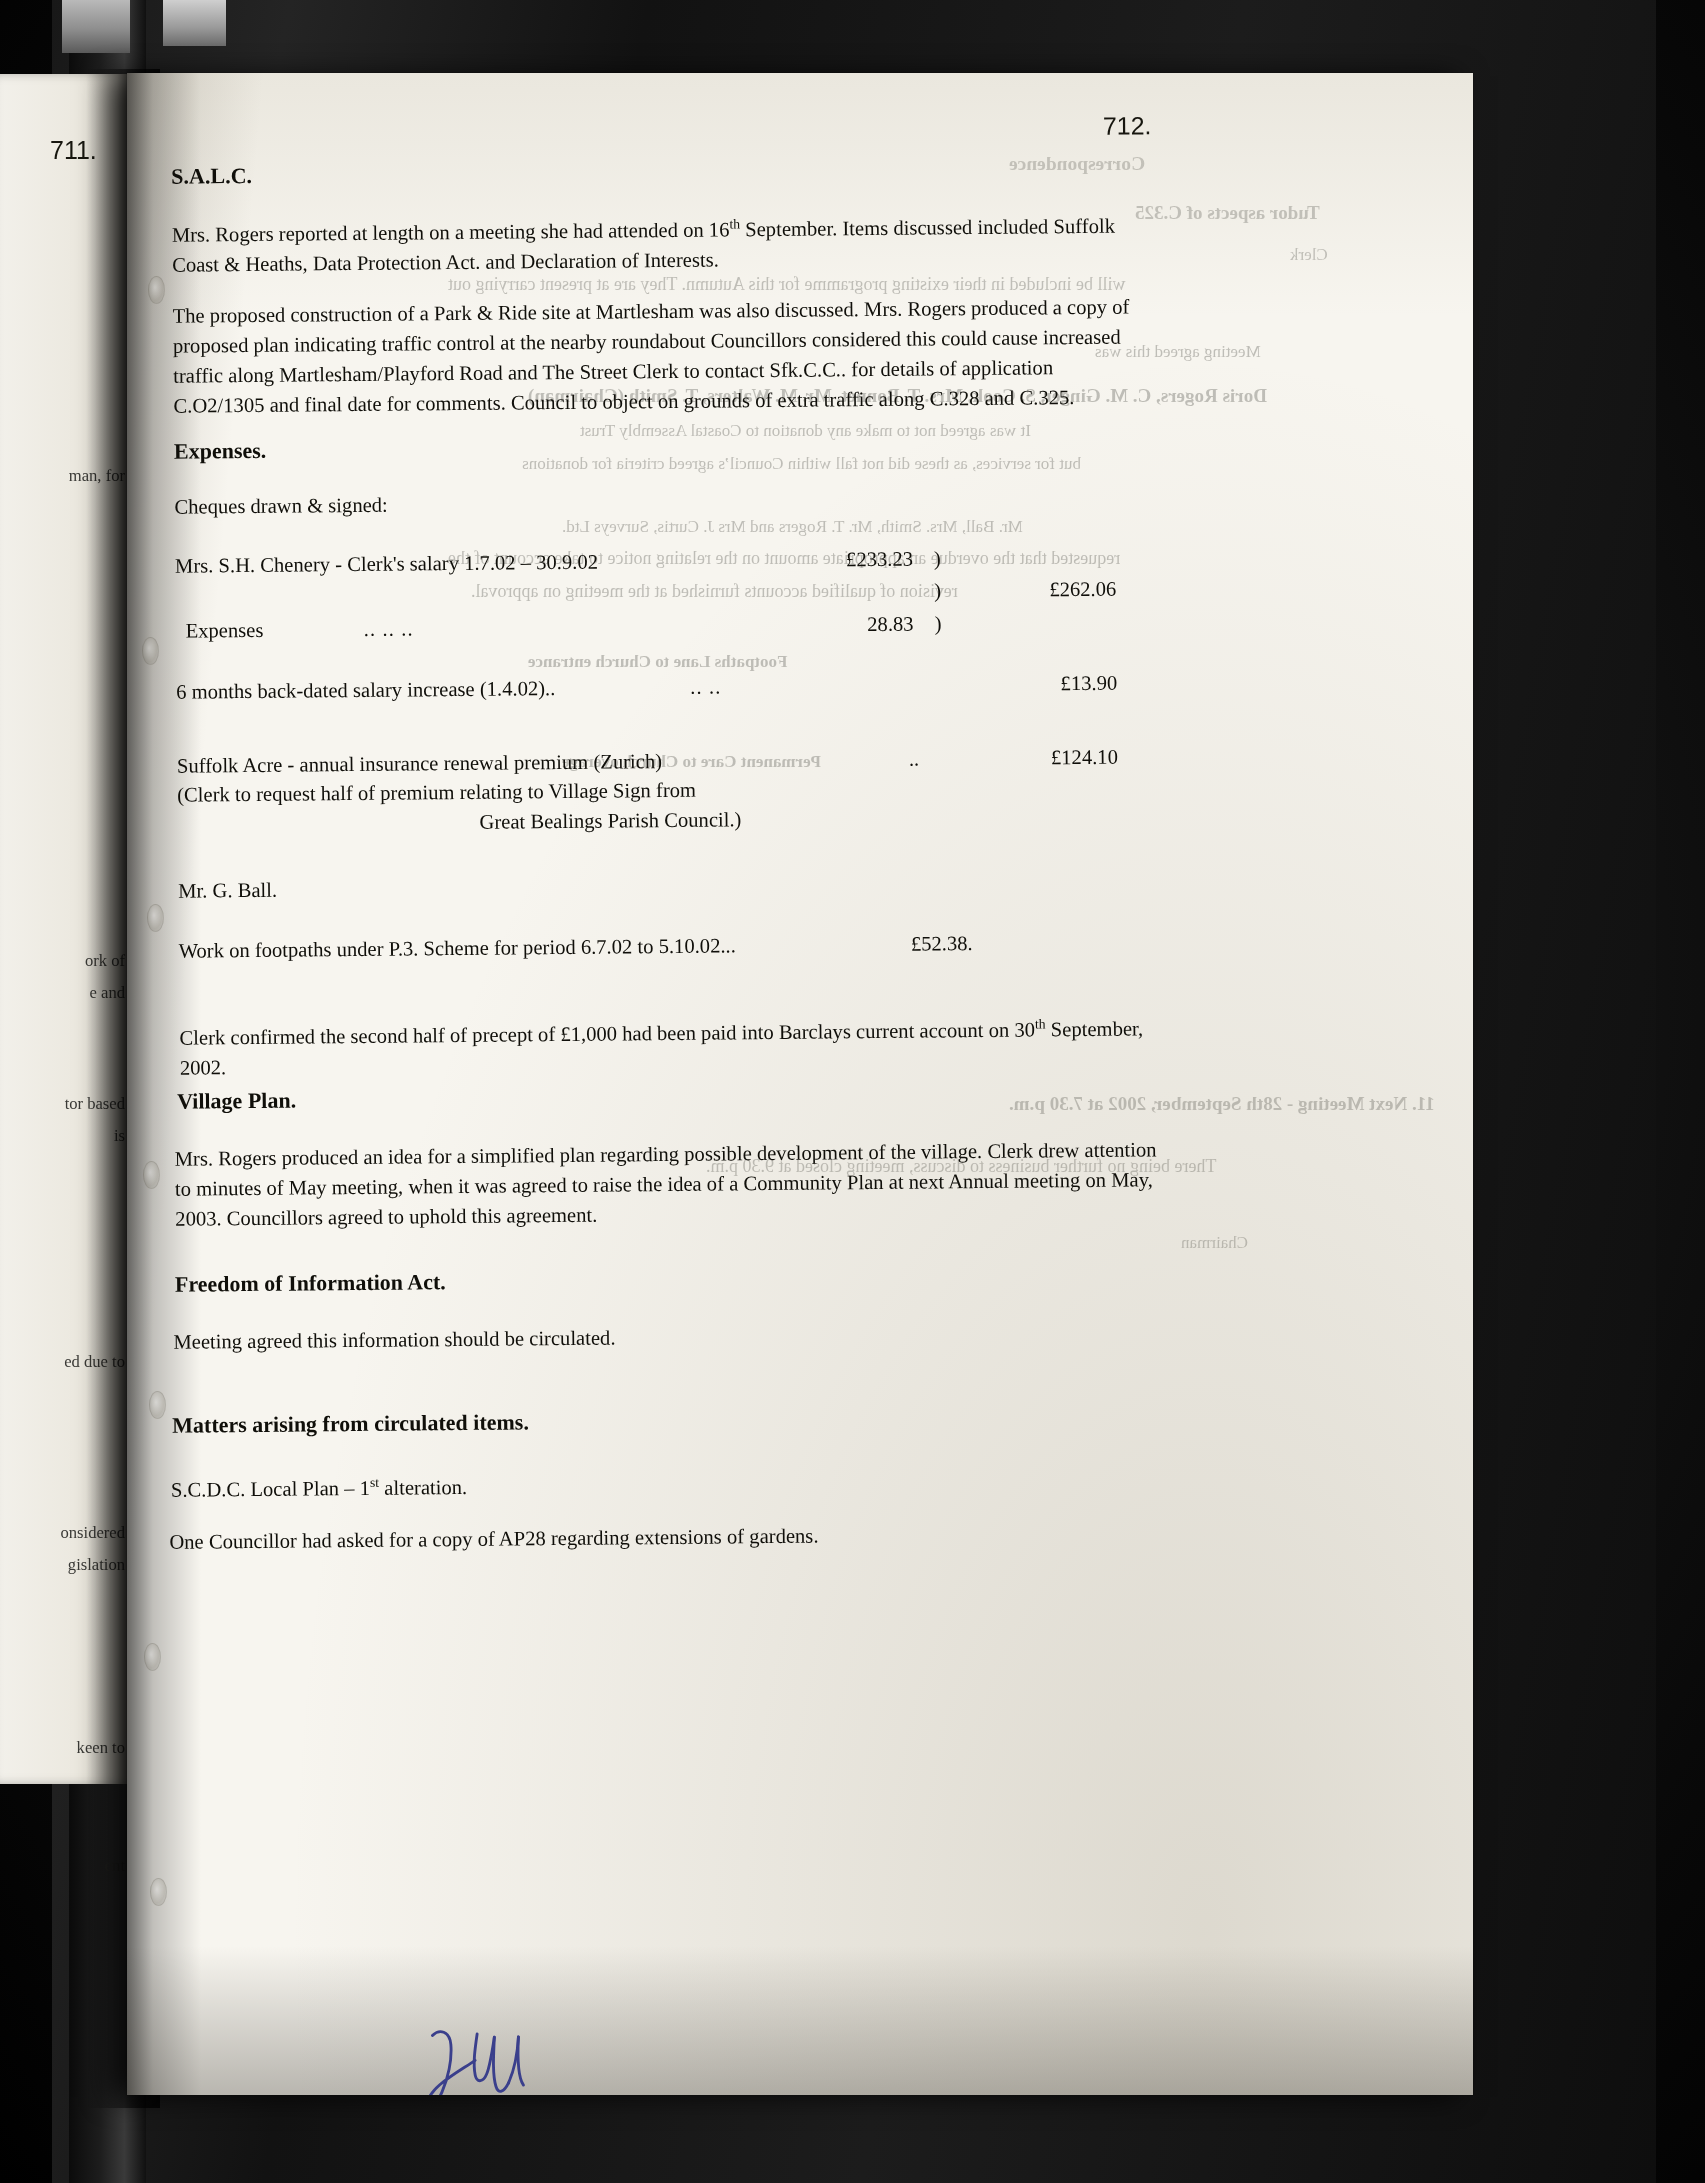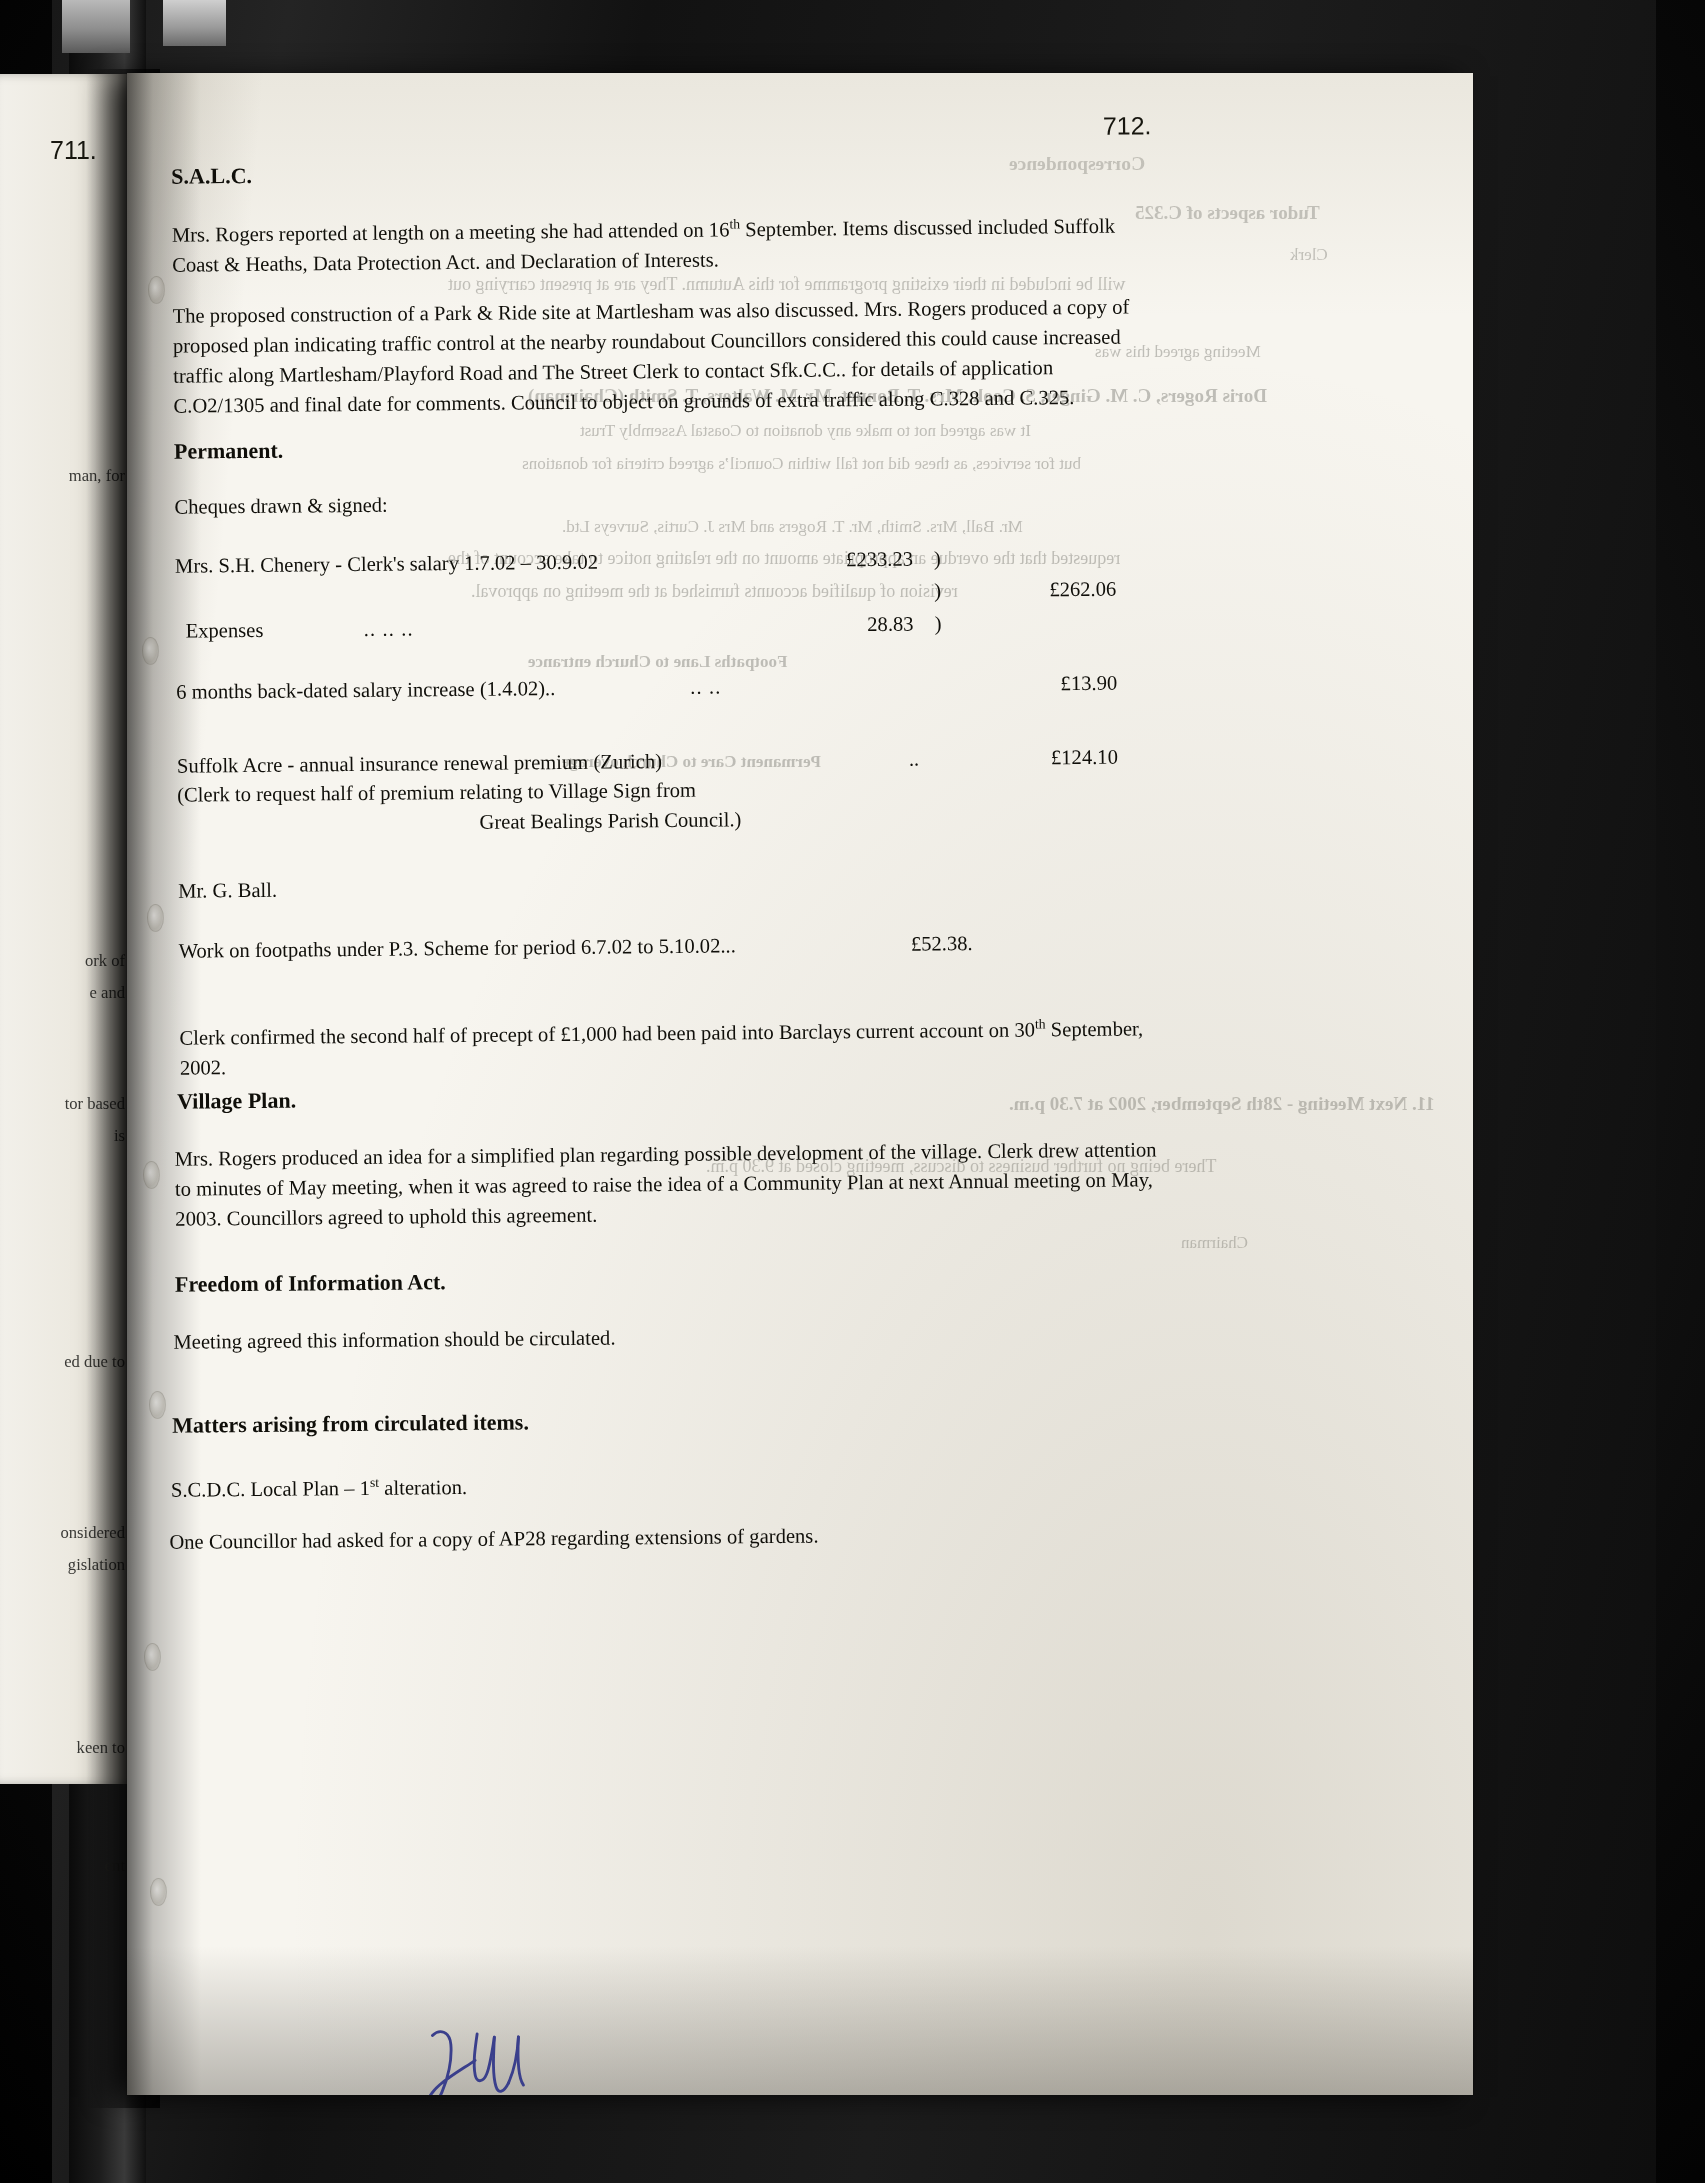--- a/index.html
+++ b/index.html
@@ -260,21 +260,21 @@
     <div class="heading" style="left:53px; top:86px;">S.A.L.C.</div>
 
     <div class="para" style="left:53px; top:137px; width:974px;">
       <span>Mrs. Rogers reported at length on a meeting she had attended on 16<span class="sup">th</span> September.  Items discussed included Suffolk Coast &amp; Heaths,  Data Protection Act. and Declaration of Interests.</span>
     </div>
 
     <div class="para" style="left:53px; top:223px; width:974px;">
       <span>The proposed construction of a Park &amp; Ride site at Martlesham was also discussed.  Mrs. Rogers produced a copy of proposed plan indicating traffic control at the nearby roundabout   Councillors considered this could cause increased traffic along  Martlesham/Playford Road and The Street   Clerk to contact Sfk.C.C.. for details of application C.O2/1305 and final date for comments.  Council to object on grounds of extra traffic along C.328 and C.325.</span>
     </div>
 
-    <div class="heading" style="left:53px; top:361px;">Permanent.</div>
+    <div class="heading" style="left:53px; top:361px;">Expenses.</div>
 
     <div class="line" style="left:53px; top:418px;">Cheques drawn &amp; signed:</div>
 
     <div class="line" style="left:53px; top:477px;">Mrs. S.H. Chenery    -  Clerk's salary 1.7.02 – 30.9.02</div>
     <div class="amount" style="left:682px; top:477px; width:109px;">£233.23</div>
     <div class="amount" style="left:812px; top:477px;">)</div>
 
     <div class="amount" style="left:812px; top:509px;">)</div>
     <div class="amount" style="left:874px; top:509px; width:120px;">£262.06</div>
 

